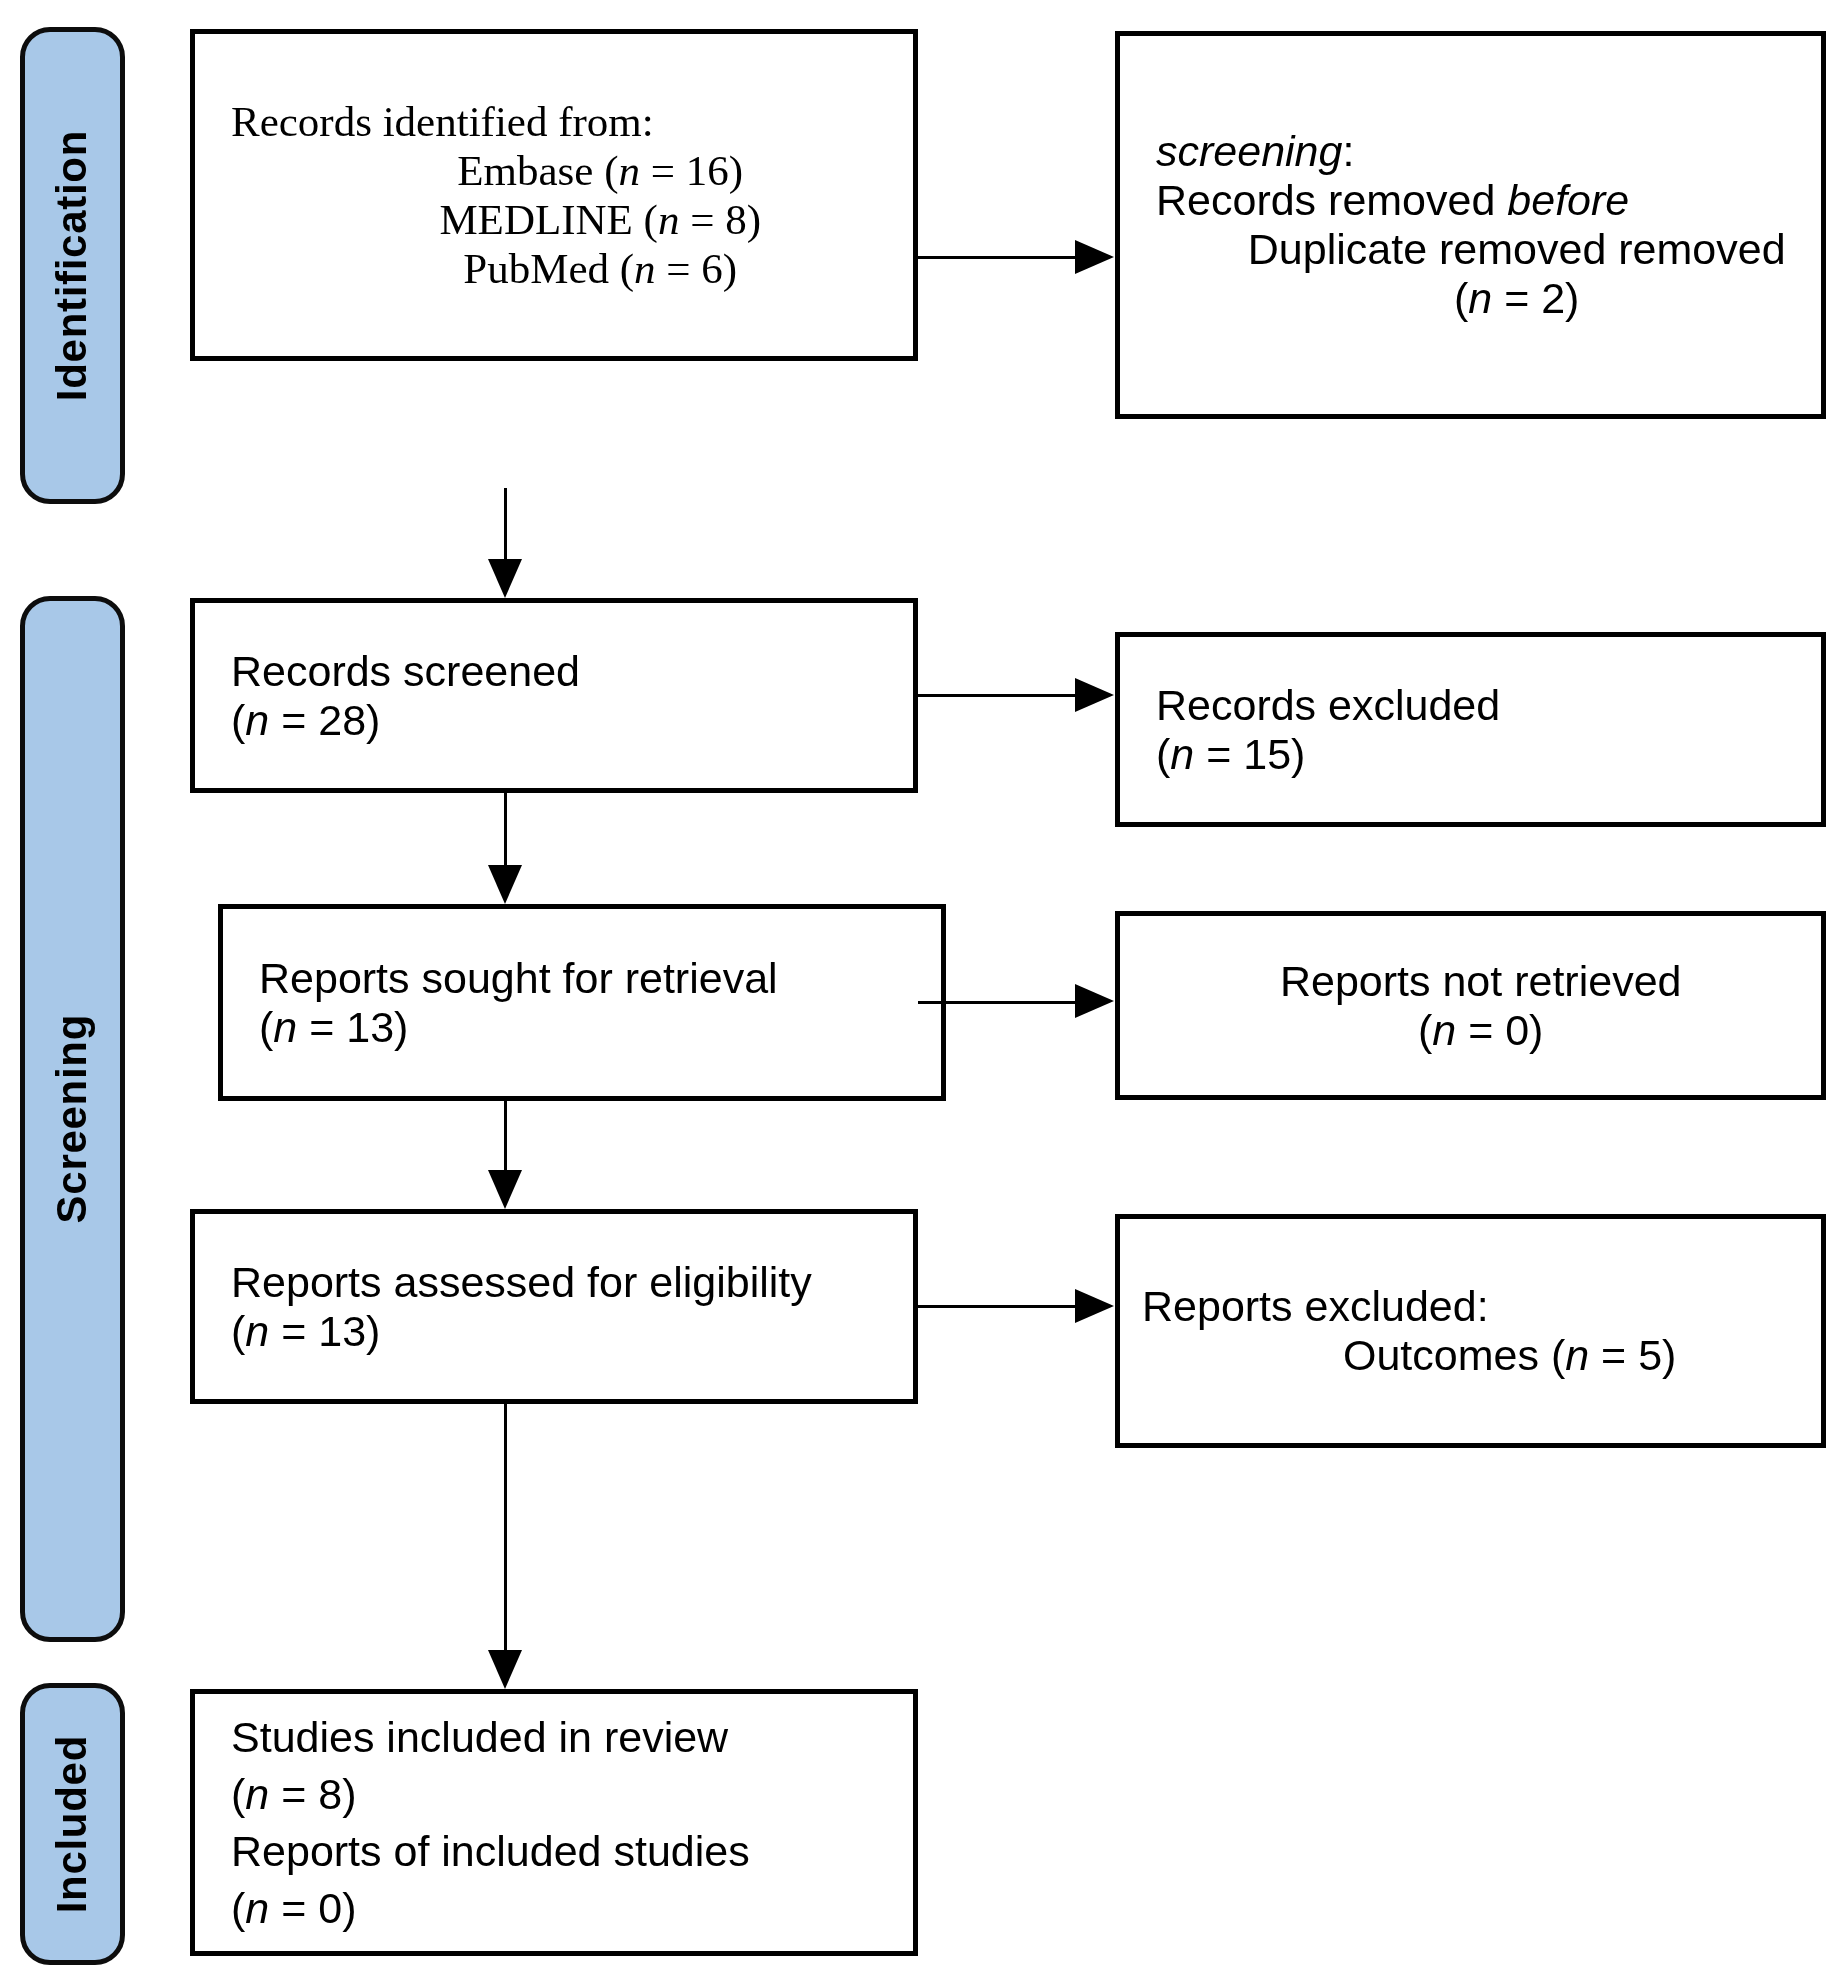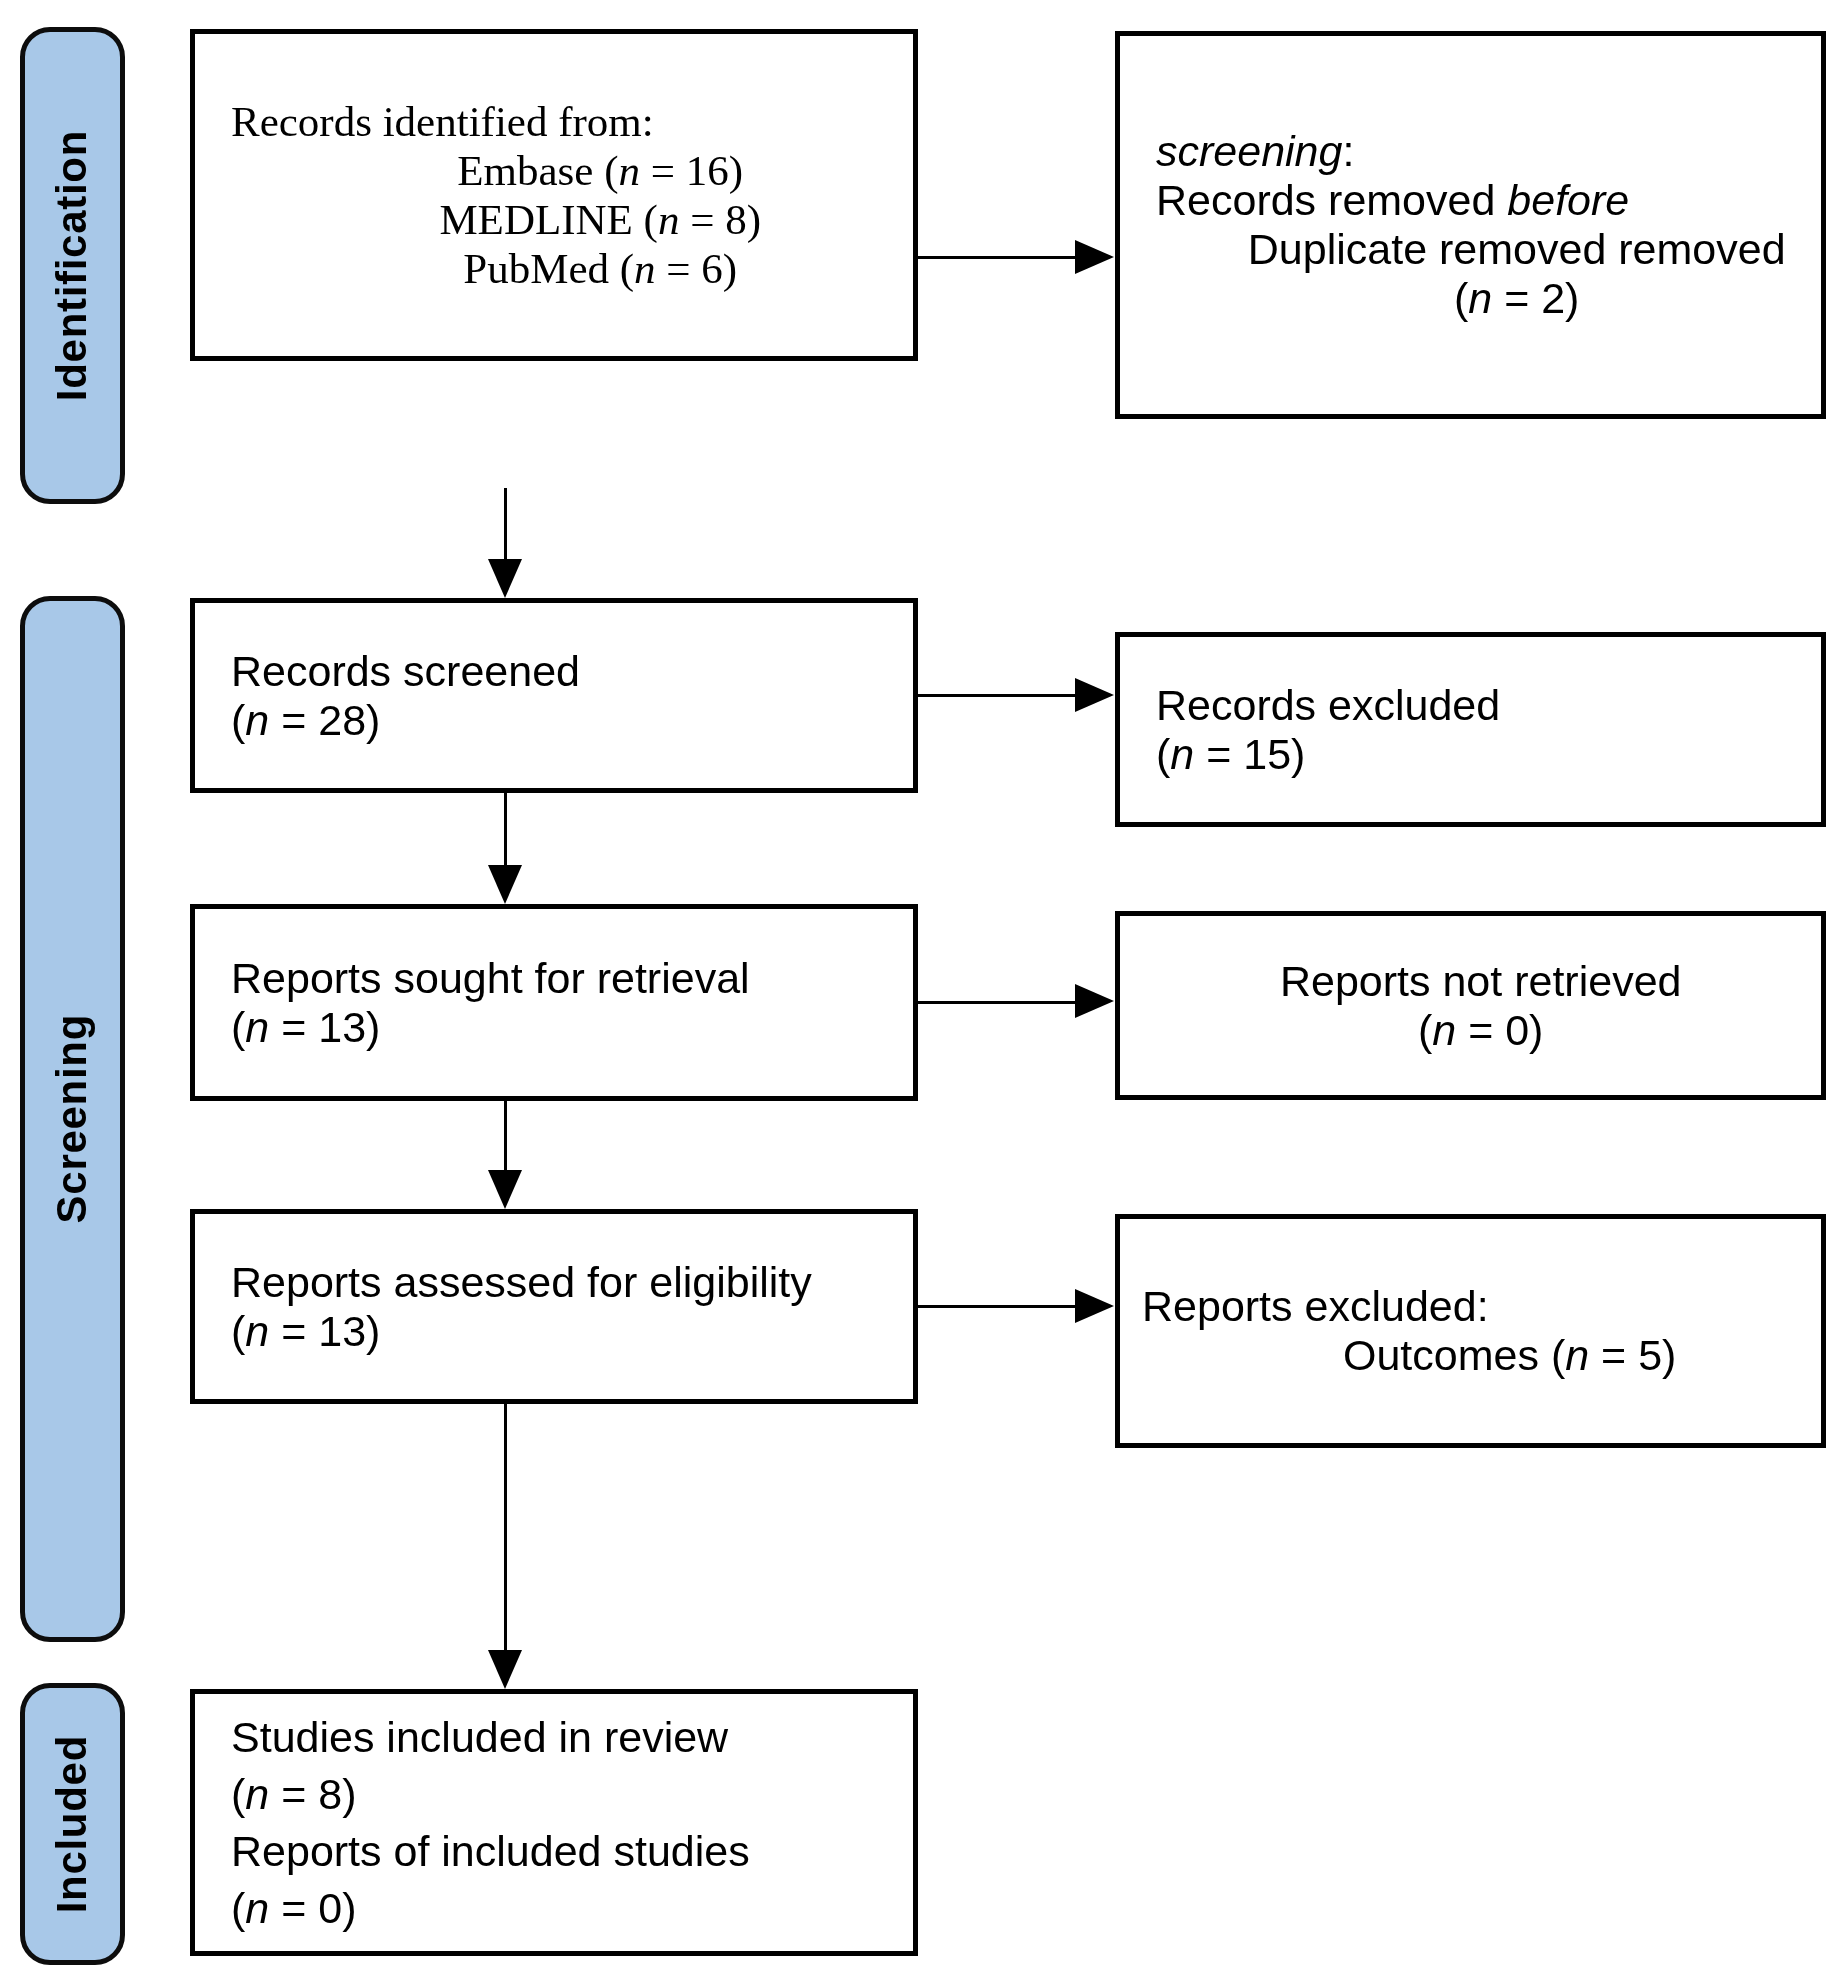--- a/index.html
+++ b/index.html
@@ -119,21 +119,21 @@
   <div class="flow-box col-left" id="box-records-identified" style="border-color: rgb(0, 0, 0); color: rgb(0, 0, 0);">
       <div class="line">Records identified from:</div>
       <div class="line indent">Embase (<i>n</i> = 16)</div>
       <div class="line indent">MEDLINE (<i>n</i> = 8)</div>
       <div class="line indent">PubMed (<i>n</i> = 6)</div>
     </div>
   <div class="flow-box col-left" id="box-records-screened" style="border-color: rgb(0, 0, 0); color: rgb(0, 0, 0);">
       <div class="line">Records screened</div>
       <div class="line">(<i>n</i> = 28)</div>
     </div>
-  <div class="flow-box col-left" id="box-reports-sought" style="border-color: rgb(0, 0, 0); color: rgb(0, 0, 0);">
+  <div class="flow-box col-left" id="box-reports-sought" style="border-color: rgb(0, 0, 0); color: rgb(0, 0, 0); margin-left: 28px;">
       <div class="line">Reports sought for retrieval</div>
       <div class="line">(<i>n</i> = 13)</div>
     </div>
   <div class="flow-box col-left" id="box-reports-assessed" style="border-color: rgb(0, 0, 0); color: rgb(0, 0, 0);">
       <div class="line">Reports assessed for eligibility</div>
       <div class="line">(<i>n</i> = 13)</div>
     </div>
   <div class="flow-box col-left" id="box-studies-included" style="border-color: rgb(0, 0, 0); color: rgb(0, 0, 0);">
       <div class="line">Studies included in review</div>
       <div class="line">(<i>n</i> = 8)</div>

